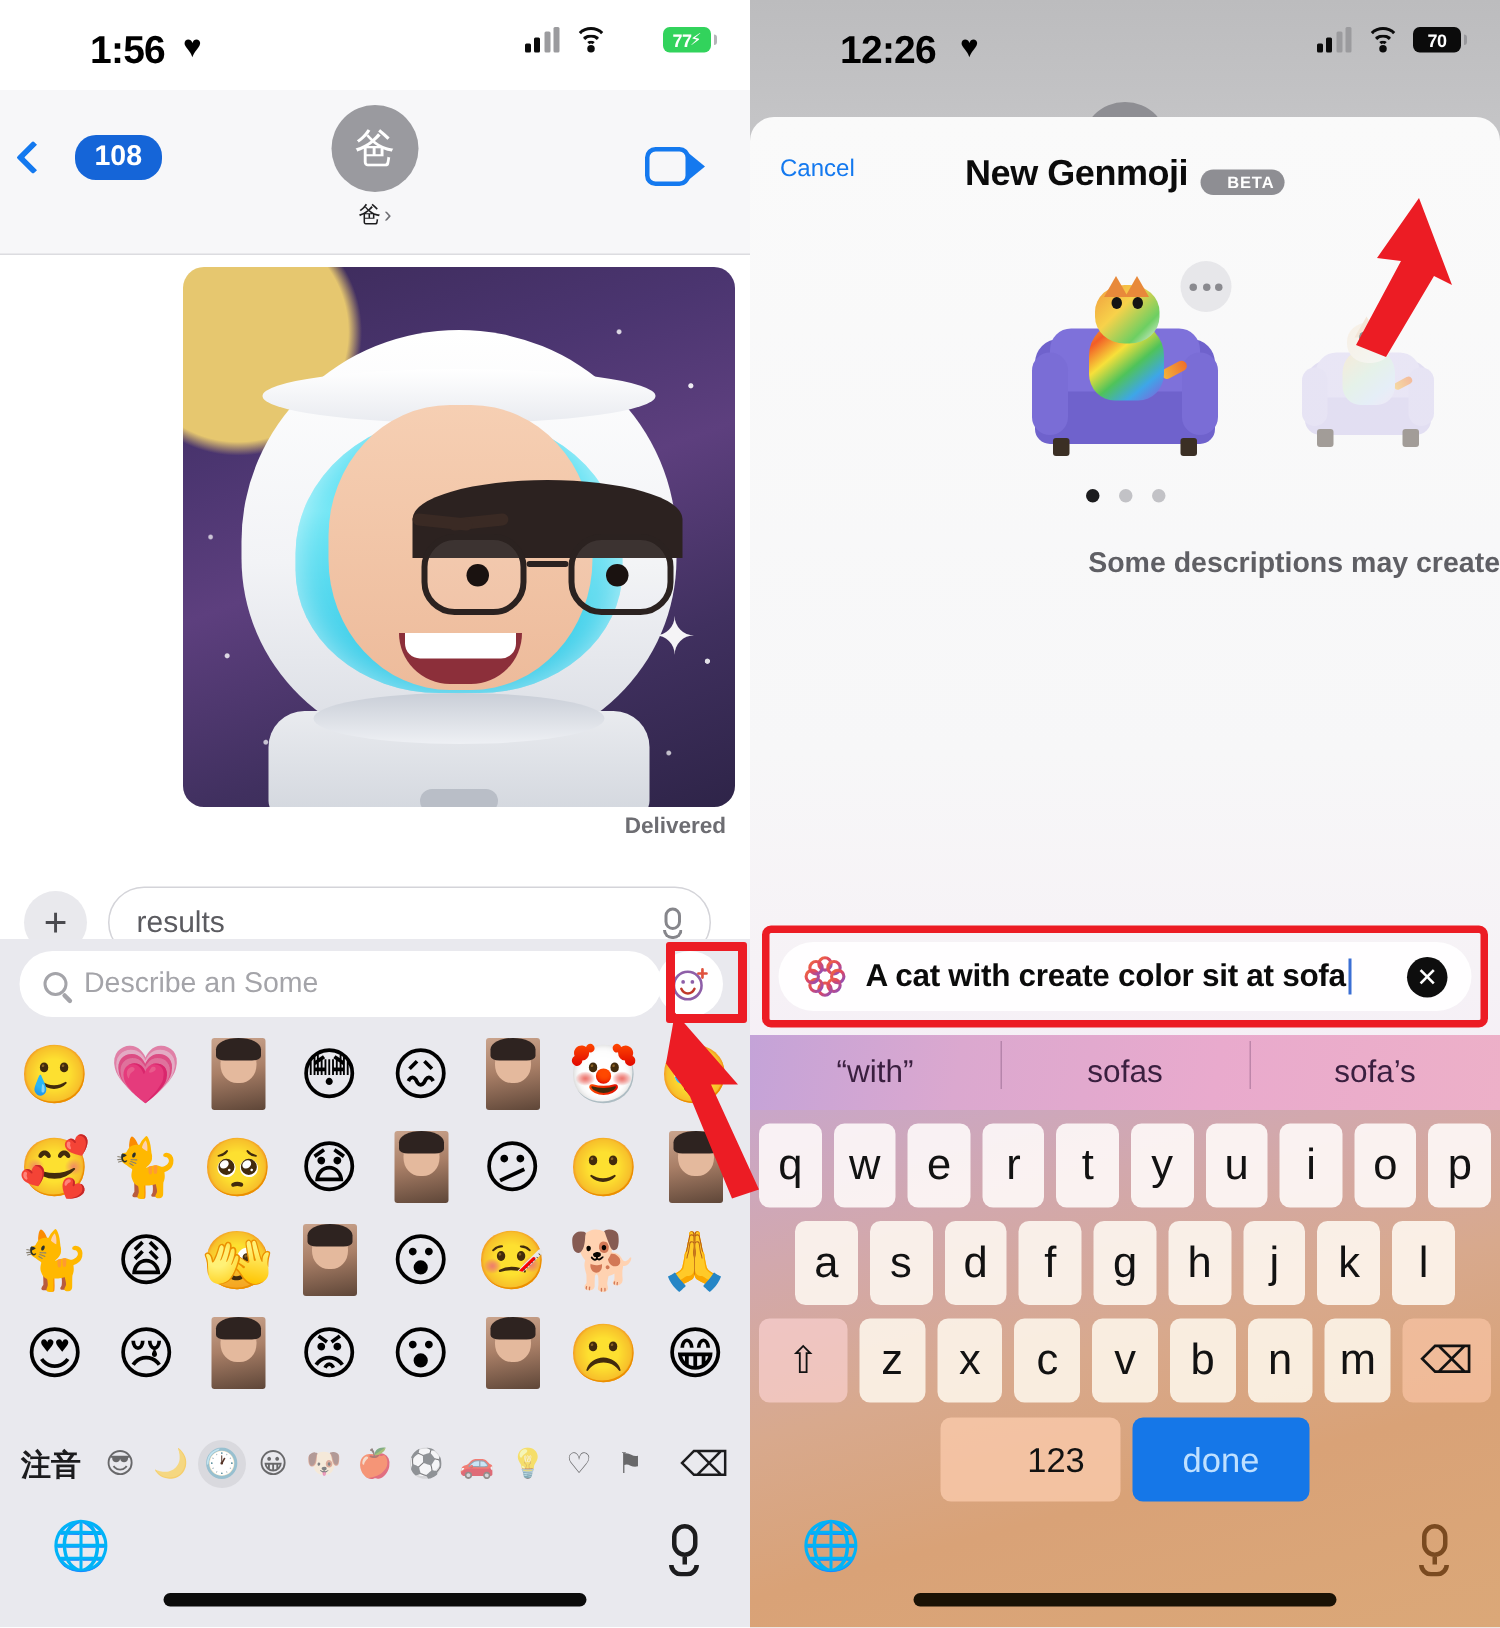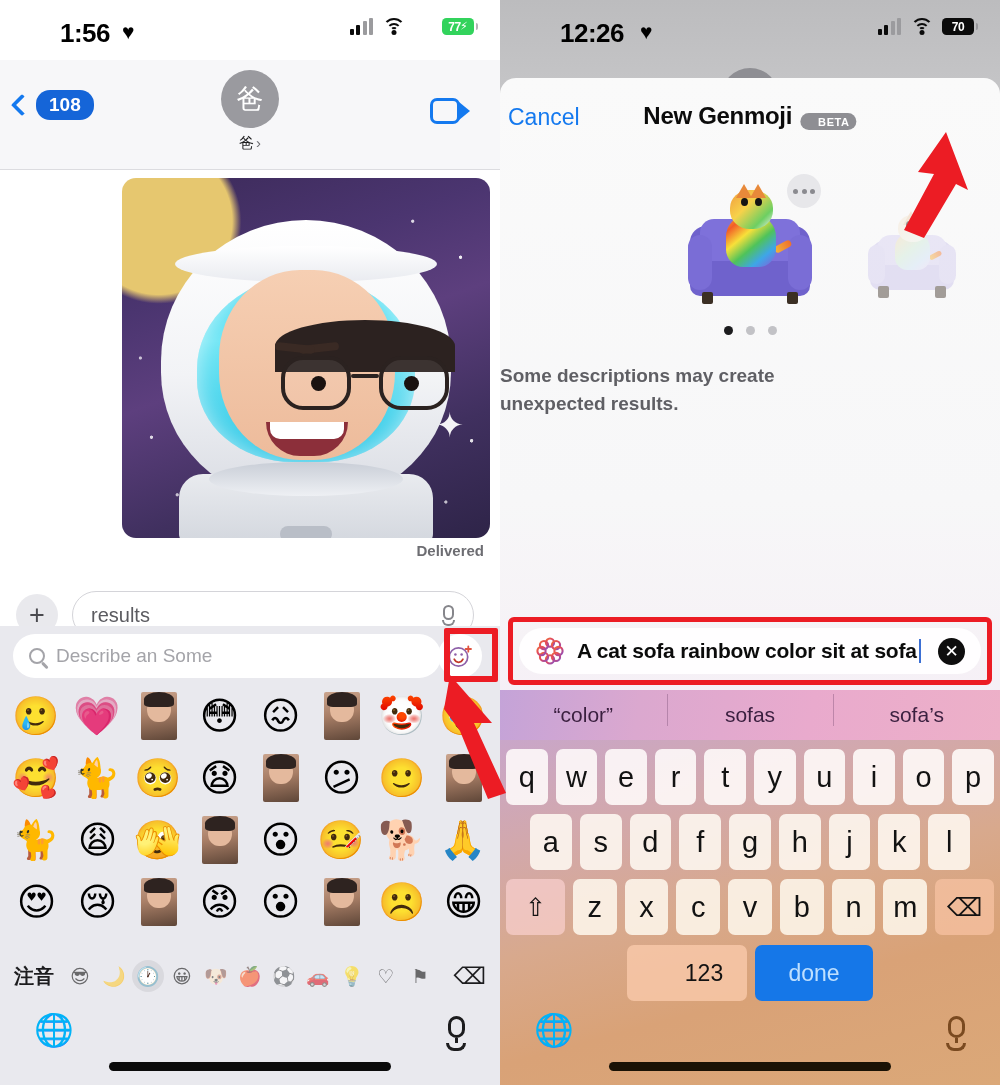--- a/index.html
+++ b/index.html
@@ -45,21 +45,21 @@
   .batt:after { content:""; position:absolute; right:-4px; top:5px; width:2.5px; height:7px;
     border-radius:0 2px 2px 0; background:rgba(120,120,125,.55); }
   .batt b { font-size:12px; font-weight:bold; color:#fff; letter-spacing:-0.3px; }
   .batt.green b { color:#fff; }
   .bolt { font-size:11px; color:#fff; margin-left:-1px; }
 
   .navbar {
     height:110px; background:#f7f7f9; border-bottom:1px solid #dcdce0;
     position:relative;
   }
-  .nav-back { position:absolute; left:14px; top:30px; display:flex; align-items:center; gap:6px; }
+  .nav-back { position:absolute; left:14px; top:30px; display:flex; align-items:center; gap:20px; }
   .chev-left { width:16px; height:16px; border-left:4px solid #1479ef; border-bottom:4px solid #1479ef;
     transform:rotate(45deg); border-radius:2px; }
   .badge-count { background:#1565d8; color:#fff; font-size:19px; font-weight:600; border-radius:14px;
     padding:3px 13px; line-height:1.25; }
   .nav-avatar { position:absolute; left:50%; transform:translateX(-50%); top:10px;
     width:58px; height:58px; border-radius:50%; background:#9a9a9f; color:#fff;
     display:flex; align-items:center; justify-content:center; font-size:27px; font-weight:500; }
   .nav-name { position:absolute; left:50%; transform:translateX(-50%); top:74px;
     font-size:15px; color:#1c1c1e; white-space:nowrap; }
   .nav-name em { font-style:normal; color:#6d6d72; margin-left:2px; }
@@ -173,21 +173,21 @@
 
   
   .right { background:linear-gradient(180deg,#b9b9bb 0%,#c2c2c4 100%); }
   .rt-dim { position:absolute; left:0; right:0; top:0; height:100px;
     background:linear-gradient(180deg,#bcbcbe,#c6c6c8); }
   .rt-avatar-peek { position:absolute; left:50%; transform:translateX(-50%); top:68px;
     width:58px; height:30px; border-radius:29px 29px 0 0; background:#8e8e93; }
   .sheet { position:absolute; left:0; right:0; top:78px; bottom:0; border-radius:16px 16px 0 0;
     background:linear-gradient(180deg,#fafafa 0%,#f7f7f8 42%,#f6f2f6 56%,#f5eef6 64%,#f3e7f3 70%,#efdff0 74%); }
   .sheet-header { position:relative; height:78px; }
-  .sh-cancel { position:absolute; left:8px; top:26px; font-size:23px; color:#1479ef;text-align:center; }
+  .sh-cancel { position:absolute; left:20px; top:26px; font-size:16px; color:#1479ef;text-align:center; }
   .sh-title { position:absolute; left:50%; transform:translateX(-50%); top:24px;
     display:flex; align-items:flex-end; gap:8px; }
   .sh-title b { font-size:24px; font-weight:bold; color:#0b0b0b; letter-spacing:-0.3px; }
   .beta { background:#8e8e93; color:#fff; font-size:11px; font-weight:bold; letter-spacing:.6px;
     border-radius:9px; padding:3px 7px 2px 18px; }
 
   .genmoji-stage { position:relative; height:300px; }
   .gm-main { position:absolute; left:190px; top:30px; width:120px; height:110px; }
   .gm-side { position:absolute; left:370px; top:56px; width:84px; height:78px; opacity:.45; }
   .sofa { position:absolute; left:0; bottom:0; width:100%; height:64%;
@@ -217,21 +217,21 @@
   .gm-side .cat-body { background:linear-gradient(140deg,#f6d8b0,#cfead6 45%,#cfe2f6 75%,#e6d6f3); }
   .gm-side .cat-head { background:linear-gradient(135deg,#f6e4cd,#eef6ee); }
   .gm-side .cat-ear-l,.gm-side .cat-ear-r { border-bottom-color:#edcfae; }
 
   .more-btn { position:absolute; left:287px; top:18px; width:34px; height:34px; border-radius:50%;
     background:#e7e7ea; display:flex; align-items:center; justify-content:center; gap:3.5px; }
   .more-btn i { width:5px; height:5px; border-radius:50%; background:#8a8a8f; display:block; }
   .dots { position:absolute; left:0; right:0; top:170px; display:flex; justify-content:center; gap:13px; }
   .dots i { width:9px; height:9px; border-radius:50%; background:#c2c2c6; display:block; }
   .dots i.on { background:#1c1c1e; }
-  .disclaimer { position:absolute; left:0; right:0; top:206px; text-align:left; font-size:19px;
+  .disclaimer { position:absolute; left:0; right:0; top:206px; text-align:right; font-size:19px;
     font-weight:600; color:#5f5f64; line-height:1.45; }
 
   .prompt-wrap { position:absolute; left:0; right:0; top:617px; height:68px; }
   .prompt-hl { position:absolute; left:8px; top:0; right:8px; height:68px; border:5px solid #ec1c24;
     border-radius:6px; }
   .prompt-field { position:absolute; left:19px; right:19px; top:11px; height:46px; border-radius:23px;
     background:rgba(255,255,255,.92); display:flex; align-items:center; padding:0 16px; }
   .ai-icon { width:30px; height:30px; position:relative; flex:0 0 30px; margin-right:12px; }
   .prompt-text { font-size:21px; font-weight:600; color:#0b0b0b; letter-spacing:-0.2px; }
   .caret { display:inline-block; width:2px; height:24px; background:#3b6fd4; vertical-align:-5px; margin-left:2px; }
@@ -546,21 +546,20 @@
         </div>
 
         <div class="dots">
           <i class="on"></i>
           <i></i>
           <i></i>
         </div>
 
         <div class="disclaimer">
           <div>Some descriptions may create</div>
-          <div>unexpected results.</div>
         </div>
       </div>
     </div>
 
     <div class="prompt-wrap">
       <div class="prompt-field">
         <div class="ai-icon">
           <svg width="30" height="30" viewBox="0 0 30 30">
             <defs>
               <linearGradient id="aig" x1="0" y1="0" x2="1" y2="1">
@@ -574,29 +573,29 @@
                 <circle cx="21" cy="9.1" r="4.1"></circle>
               <circle cx="23.5" cy="15" r="4.1"></circle>
                 <circle cx="21" cy="20.9" r="4.1"></circle>
               <circle cx="15" cy="23.4" r="4.1"></circle>
                 <circle cx="9" cy="20.9" r="4.1"></circle>
               <circle cx="6.5" cy="15" r="4.1"></circle>
                 <circle cx="9" cy="9.1" r="4.1"></circle>
             </g>
           </svg>
         </div>
-        <span class="prompt-text">A cat sofa rainbow color sit at sofa</span>
+        <span class="prompt-text">A cat with create color sit at sofa</span>
           <span class="caret"></span>
         <div class="clear-btn">✕</div>
       </div>
       <div class="prompt-hl"></div>
     </div>
 
     <div class="suggest-bar">
-      <div class="suggest">“color”</div>
+      <div class="suggest">“with”</div>
       <div class="suggest">sofas</div>
       <div class="suggest">sofa’s</div>
     </div>
 
     <div class="keyboard">
       <div class="kb-row kb-row1">
         <div class="key">q</div>
         <div class="key">w</div>
         <div class="key">e</div>
         <div class="key">r</div>

